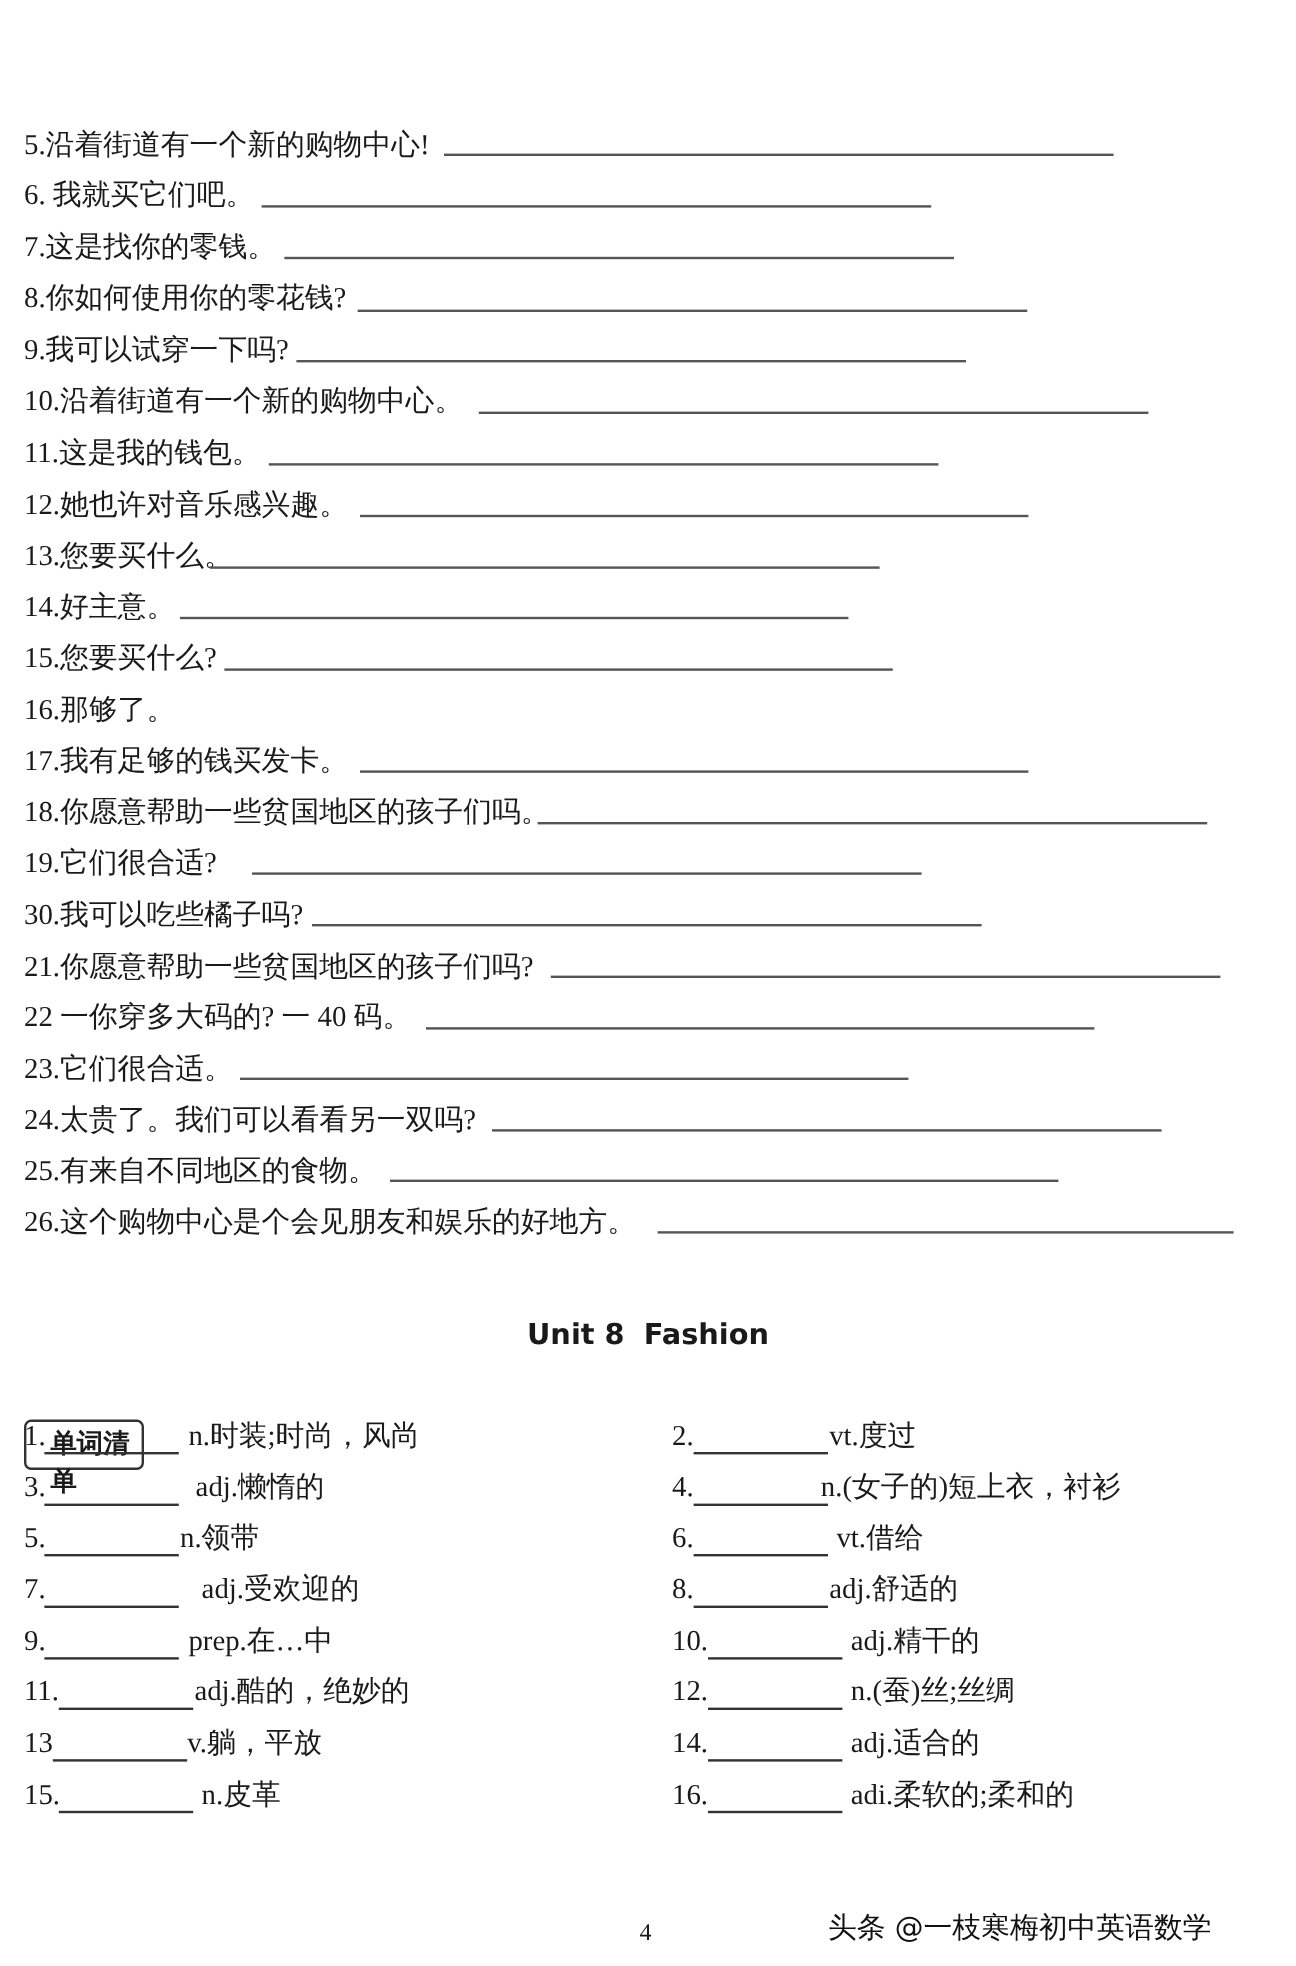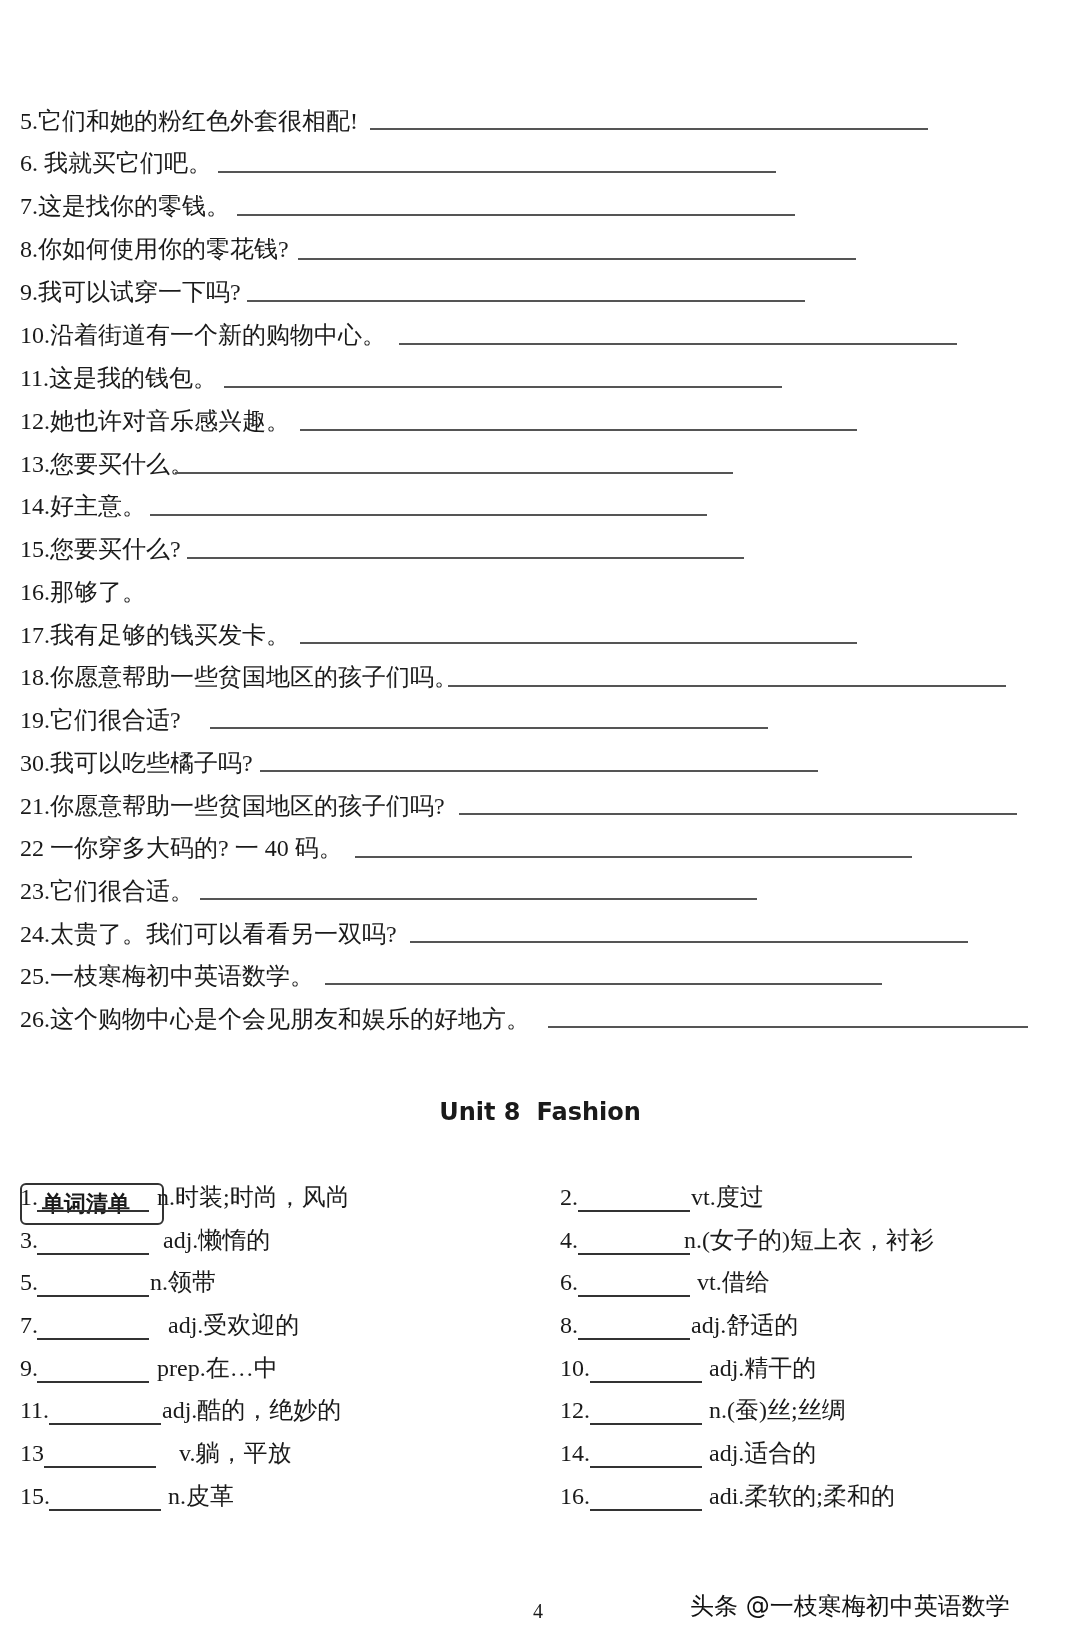--- a/index.html
+++ b/index.html
@@ -4,38 +4,38 @@
 <style>
   html, body { margin:0; padding:0; background:#ffffff; }
   body { width:1080px; height:1638px; position:relative; overflow:hidden;
          font-family:"Liberation Serif","DejaVu Serif",serif; color:#1a1a1a; }
   .row { position:absolute; left:20px; height:34px; }
   .row .txt { position:absolute; left:0; top:0; font-size:24px; line-height:34px; white-space:nowrap; }
   .ans { position:absolute; height:0; border-bottom:2px solid #555; }
   .unit-title { position:absolute; left:0; width:1080px; top:1098px; text-align:center;
                 font-family:"DejaVu Sans","Liberation Sans",sans-serif; font-weight:bold; font-size:24px; }
   .unit-title span { margin:0 8px; }
-  .badge { position:absolute; left:20px; top:1183px; width:144px; height:42px;
+  .badge { position:absolute; left:20px; top:1183px; width:100px; height:42px;
            border:2px solid #333; border-radius:6px; box-sizing:border-box; }
   .badge span { position:absolute; left:20px; top:3px; font-family:"DejaVu Sans",sans-serif;
                 font-weight:bold; font-size:22px; line-height:32px; }
   .vocab { position:absolute; height:34px; font-size:24px; line-height:34px; white-space:nowrap; }
   .vocab .num { position:absolute; left:0; top:0; }
   .vocab .blank { position:absolute; top:30px; height:0; border-bottom:2px solid #333; }
   .vocab .def { position:absolute; top:0; }
   .page-num { position:absolute; left:533px; top:1600px; font-size:20px; }
   .watermark { position:absolute; left:690px; top:1590px; font-family:"DejaVu Sans",sans-serif;
                font-size:24px; color:#111; text-shadow:1px 1px 0 #fff, -1px -1px 0 #fff, 1px -1px 0 #fff, -1px 1px 0 #fff; }
 </style>
 </head>
 <body>
 
 <div>
   <div class="row" style="top:104px">
-    <span class="txt"><span>5.</span><span>它们和她的粉红色外套很相配!</span></span>
+    <span class="txt"><span>5.</span><span>沿着街道有一个新的购物中心!</span></span>
   </div>
   <div class="ans" style="left:370px;width:558px;top:128px"></div>
 
   <div class="row" style="top:146px">
     <span class="txt"><span>6. </span><span>我就买它们吧。</span></span>
   </div>
   <div class="ans" style="left:218px;width:558px;top:171px"></div>
 
   <div class="row" style="top:189px">
     <span class="txt"><span>7.</span><span>这是找你的零钱。</span></span>
@@ -120,21 +120,21 @@
     <span class="txt"><span>23.</span><span>它们很合适。</span></span>
   </div>
   <div class="ans" style="left:200px;width:557px;top:898px"></div>
 
   <div class="row" style="top:917px">
     <span class="txt"><span>24.</span><span>太贵了。我们可以看看另一双吗?</span></span>
   </div>
   <div class="ans" style="left:410px;width:558px;top:941px"></div>
 
   <div class="row" style="top:959px">
-    <span class="txt"><span>25.</span><span>一枝寒梅初中英语数学。</span></span>
+    <span class="txt"><span>25.</span><span>有来自不同地区的食物。</span></span>
   </div>
   <div class="ans" style="left:325px;width:557px;top:983px"></div>
 
   <div class="row" style="top:1002px">
     <span class="txt"><span>26.</span><span>这个购物中心是个会见朋友和娱乐的好地方。</span></span>
   </div>
   <div class="ans" style="left:548px;width:480px;top:1026px"></div>
 </div>
 
 <div class="unit-title">
@@ -173,21 +173,21 @@
     <span class="def" style="left:137px">prep.在…中</span>
   </div>
   <div class="vocab" style="left:20px;top:1393px">
     <span class="num">11.</span>
     <span class="blank" style="left:29px;width:112px"></span>
     <span class="def" style="left:142px">adj.酷的，绝妙的</span>
   </div>
   <div class="vocab" style="left:20px;top:1436px">
     <span class="num">13</span>
     <span class="blank" style="left:24px;width:112px"></span>
-    <span class="def" style="left:159px">v.躺，平放</span>
+    <span class="def" style="left:136px">v.躺，平放</span>
   </div>
   <div class="vocab" style="left:20px;top:1479px">
     <span class="num">15.</span>
     <span class="blank" style="left:29px;width:112px"></span>
     <span class="def" style="left:148px">n.皮革</span>
   </div>
 
   <div class="vocab" style="left:560px;top:1180px">
     <span class="num">2.</span>
     <span class="blank" style="left:18px;width:112px"></span>

